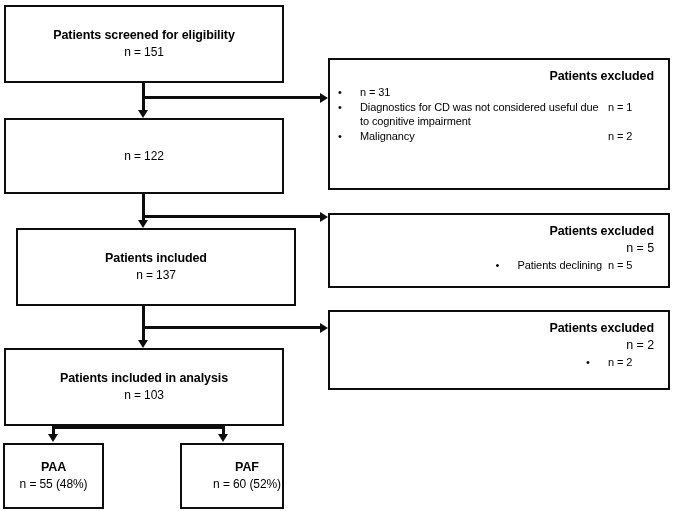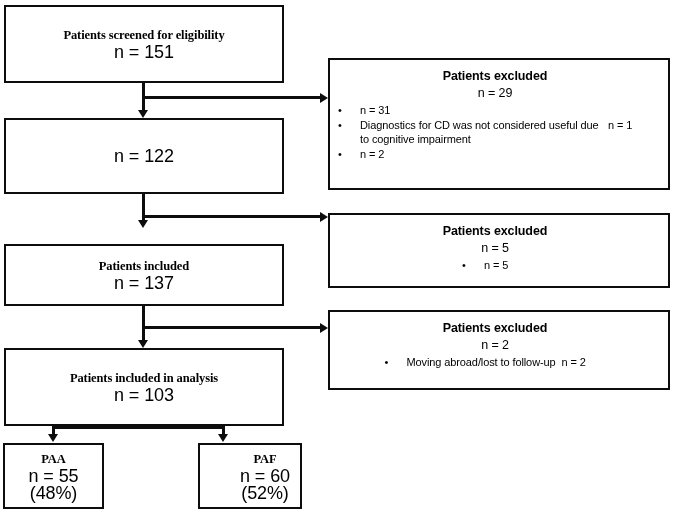--- a/index.html
+++ b/index.html
@@ -28,37 +28,36 @@
     flex-direction: column;
     align-items: center;
     justify-content: center;
   }
   .box-title {
     font-weight: bold;
     font-size: 12.5px;
     line-height: 17px;
     text-align: center;
     letter-spacing: -0.1px;
-    font-family: Liberation Serif, serif;
   }
   .box-n {
-    font-size: 18px;
+    font-size: 12px;
     line-height: 17px;
     text-align: center;
     letter-spacing: -0.1px;
   }
   
   .exbox {
     position: absolute;
     box-sizing: border-box;
     border: 2.5px solid #0d0d0d;
     background: #ffffff;
     display: flex;
     flex-direction: column;
-    align-items: center;
+    align-items: flex-end;
     justify-content: flex-start;
     padding: 8px 14px 8px 6px;
   }
   .exbox-head {
     font-weight: bold;
     font-size: 12.5px;
     line-height: 17px;
     text-align: center;
     letter-spacing: -0.1px;
   }
@@ -132,78 +131,78 @@
 
   <div class="box" style="left:4px; top:5px; width:280px; height:78px;">
     <div class="box-title">Patients screened for eligibility</div>
     <div class="box-n">n = 151</div>
   </div>
 
   <div class="box" style="left:4px; top:118px; width:280px; height:76px;">
     <div class="box-n">n = 122</div>
   </div>
 
-  <div class="box" style="left:4px; top:228px; width:280px; height:62px;margin-top:16px;">
+  <div class="box" style="left:16px; top:228px; width:280px; height:78px;">
     <div class="box-title">Patients included</div>
     <div class="box-n">n = 137</div>
   </div>
 
   <div class="box" style="left:4px; top:348px; width:280px; height:78px;">
     <div class="box-title">Patients included in analysis</div>
     <div class="box-n">n = 103</div>
   </div>
 
   <div class="box" style="left:3px; top:443px; width:101px; height:66px;">
     <div class="box-title">PAA</div>
     <div class="box-n">n = 55 (48%)</div>
   </div>
 
-  <div class="box" style="left:198px; top:443px; width:104px; height:66px;padding-left:30px;">
+  <div class="box" style="left:180px; top:443px; width:104px; height:66px;padding-left:30px;">
     <div class="box-title">PAF</div>
     <div class="box-n">n = 60 (52%)</div>
   </div>
 
   <div class="exbox" style="left:328px; top:58px; width:342px; height:132px;">
     <div class="exbox-head">Patients excluded</div>
-    <div class="exbox-n">n = 29</div>
     <div class="reasons">
       <div class="reason">
         <span class="bullet">•</span>
         <span class="rn">n = 31</span>
       </div>
       <div class="reason">
         <span class="bullet">•</span>
         <span class="rtext">Diagnostics for CD was not considered useful due to cognitive impairment</span>
         <span class="rn">n = 1</span>
       </div>
       <div class="reason">
         <span class="bullet">•</span>
+        <span class="rtext">Malignancy</span>
         <span class="rn">n = 2</span>
       </div>
     </div>
   </div>
 
   <div class="exbox" style="left:328px; top:213px; width:342px; height:75px;">
     <div class="exbox-head">Patients excluded</div>
     <div class="exbox-n">n = 5</div>
     <div class="reasons">
       <div class="reason">
         <span class="bullet">•</span>
+        <span class="rtext">Patients declining</span>
         <span class="rn">n = 5</span>
       </div>
     </div>
   </div>
 
   <div class="exbox" style="left:328px; top:310px; width:342px; height:80px;">
     <div class="exbox-head">Patients excluded</div>
     <div class="exbox-n">n = 2</div>
     <div class="reasons">
       <div class="reason">
         <span class="bullet">•</span>
-        <span class="rtext">Moving abroad/lost to follow-up</span>
         <span class="rn">n = 2</span>
       </div>
     </div>
   </div>
 
   <div class="vline" style="left:142px; top:83px; height:28px;"></div>
   <div class="arrow-down" style="left:137.7px; top:110px;"></div>
 
   <div class="hline" style="left:142px; top:96px; width:180px;"></div>
   <div class="arrow-right" style="left:320px; top:92.9px;"></div>

